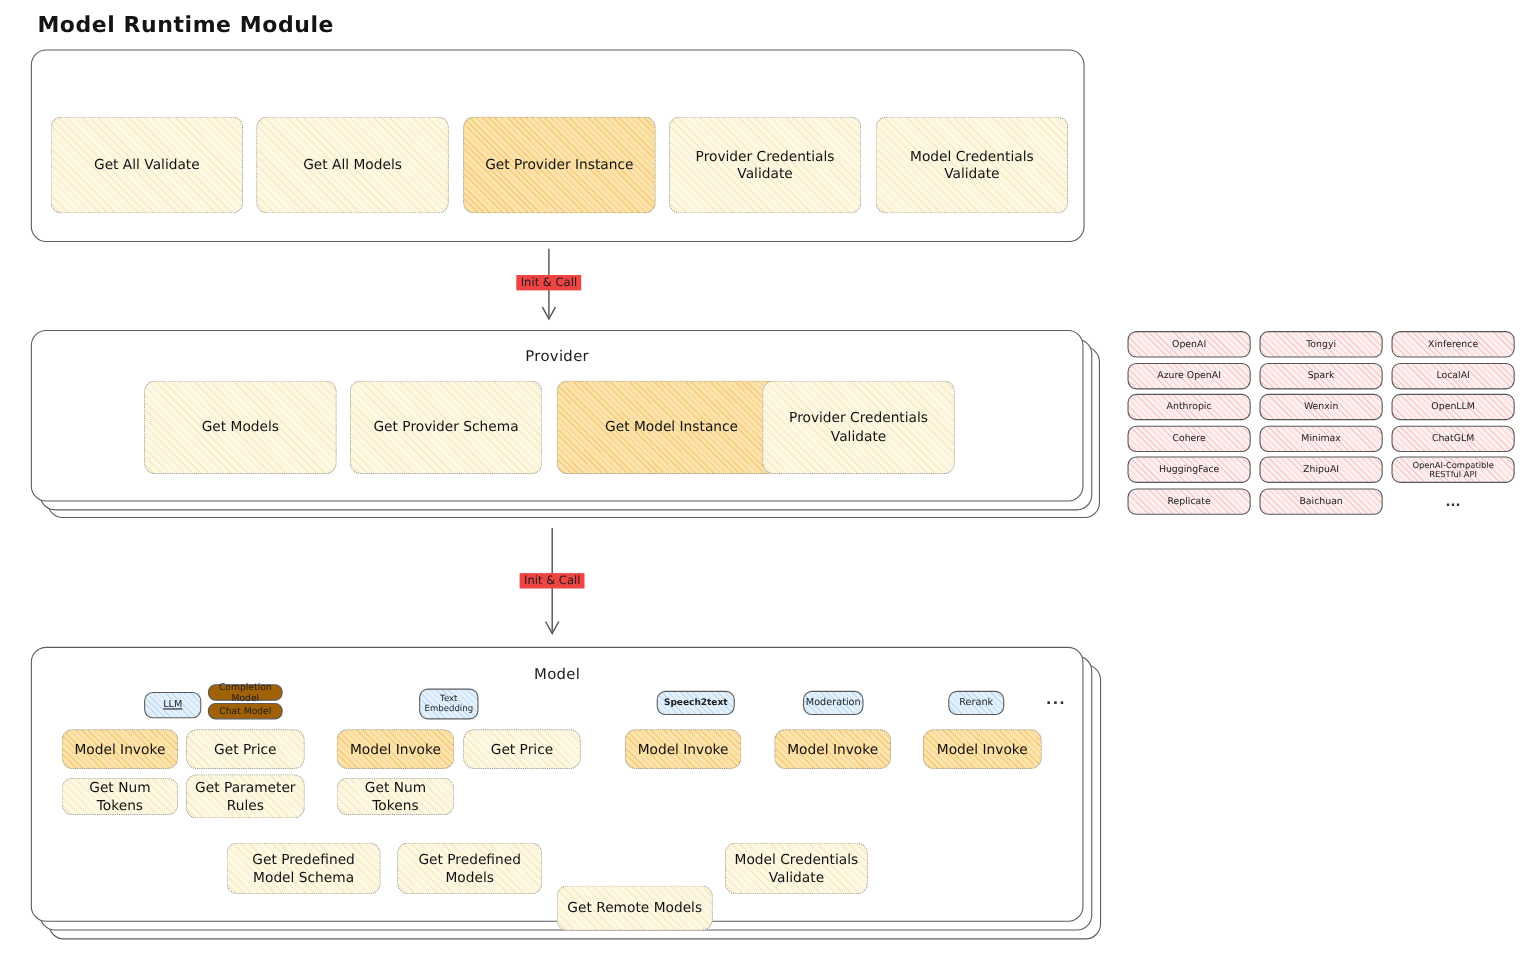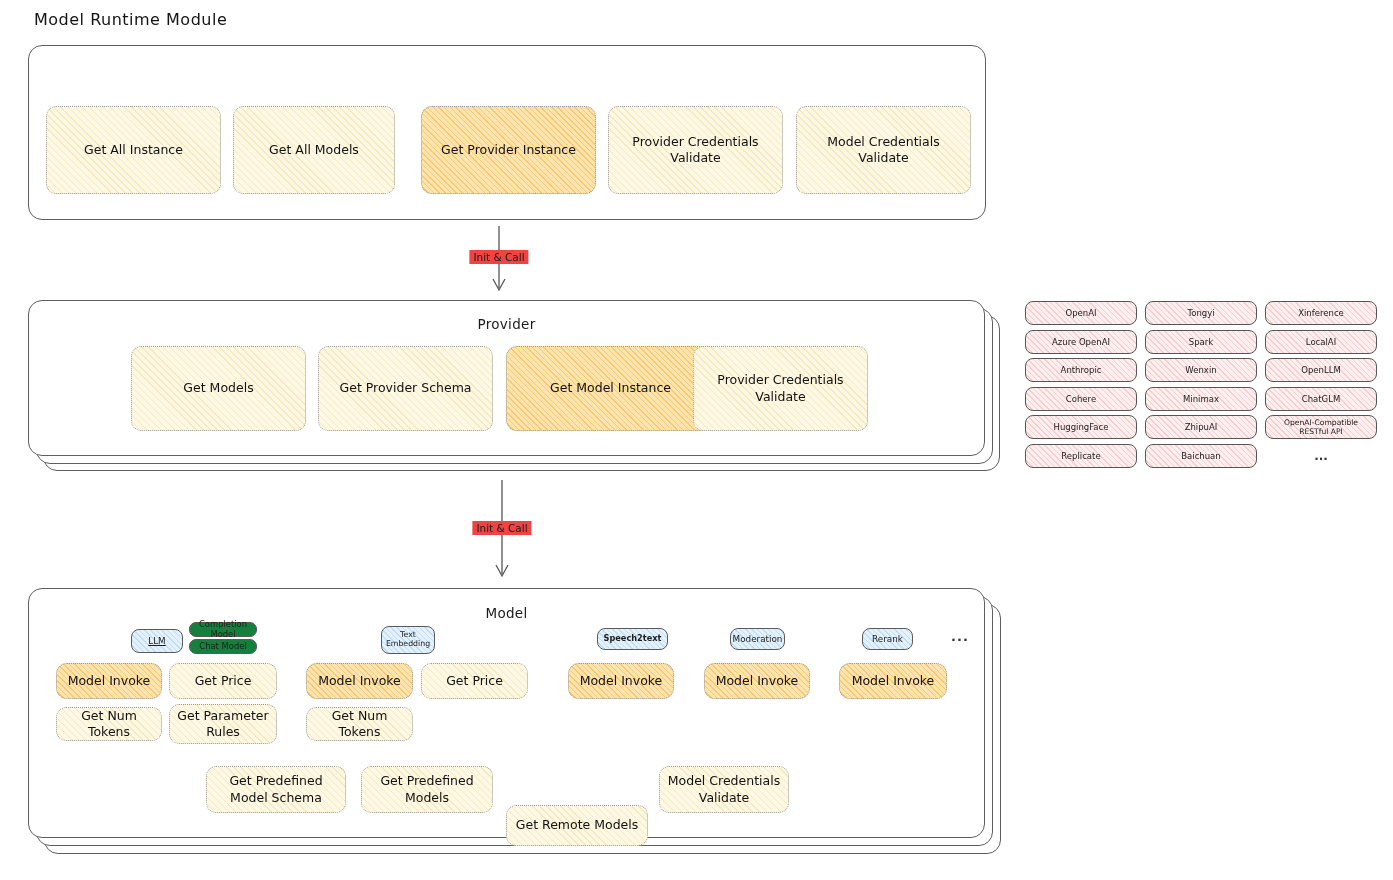--- a/index.html
+++ b/index.html
@@ -11,22 +11,22 @@
     width: 1393px;
     height: 880px;
     background: #ffffff;
     overflow: hidden;
   }
 
   .diagram-title {
     position: absolute;
     left: 34px;
     top: 10px;
-    font-size: 16px;
-    font-weight: normal;
+    font-size: 20px;
+    font-weight: bold;
     letter-spacing: 0.5px;
     color: #141414;
   }
 
   
   .section, .layer {
     position: absolute;
     border: 1.6px solid #5e5e5e;
     border-radius: 14px;
     background: #ffffff;
@@ -52,21 +52,20 @@
     font-size: 12.5px;
     line-height: 1.3;
     padding: 3px 6px;
     color: #111;
     background-color: #fdf8e4;
     background-image: repeating-linear-gradient(45deg, rgba(235,195,105,0.30) 0 1px, transparent 1px 5px);
   }
   .op.orange {
     background-color: #fbe4ad;
     background-image: repeating-linear-gradient(45deg, rgba(244,166,48,0.45) 0 1px, transparent 1px 4px);
-    border-radius: 11px;
   }
 
   
   .provider-grid {
     position: absolute;
     left: 1025px;
     top: 301px;
     width: 352px;
     display: grid;
     grid-template-columns: 112px 112px 112px;
@@ -107,21 +106,21 @@
     border: 1.4px solid #5a5a5a;
     border-radius: 8px;
     font-size: 8.8px;
     line-height: 1.15;
     color: #1d1d1d;
     background-color: #e3f1fc;
     background-image: repeating-linear-gradient(45deg, rgba(120,175,225,0.30) 0 1px, transparent 1px 4px);
     padding: 1px 3px;
   }
   .tag.white {
-    background: #15803d;
+    background: #a16207;
     font-size: 8.4px;
     border-radius: 7px;
   }
 
   .ellipsis {
     position: absolute;
     font-size: 13px;
     font-weight: bold;
     color: #333;
     letter-spacing: 1px;
@@ -146,22 +145,22 @@
   }
 </style>
 </head>
 <body>
 
 <div class="canvas">
 
   <div class="diagram-title">Model Runtime Module</div>
 
   <div class="section" style="left:28px; top:45px; width:958px; height:175px;">
-    <div class="op" style="left:17px;  top:60px; width:175px; height:88px;">Get All Instance</div>
-    <div class="op" style="left:204px; top:60px; width:162px; height:88px;">Get All Models</div>
+    <div class="op" style="left:17px;  top:60px; width:175px; height:88px;">Get All Validate</div>
+    <div class="op" style="left:204px; top:60px; width:175px; height:88px;">Get All Models</div>
     <div class="op orange" style="left:392px; top:60px; width:175px; height:88px;">Get Provider Instance</div>
     <div class="op" style="left:579px; top:60px; width:175px; height:88px;">Provider Credentials Validate</div>
     <div class="op" style="left:767px; top:60px; width:175px; height:88px;">Model Credentials Validate</div>
   </div>
 
   <div class="arrow" style="left:459px; top:226px; height:68px;">
     <svg width="80" height="68">
       <line x1="40" y1="0" x2="40" y2="62" stroke="#555" stroke-width="1.3"></line>
       <path d="M34 53 L40 64 L46 53" fill="none" stroke="#555" stroke-width="1.3"></path>
     </svg>

